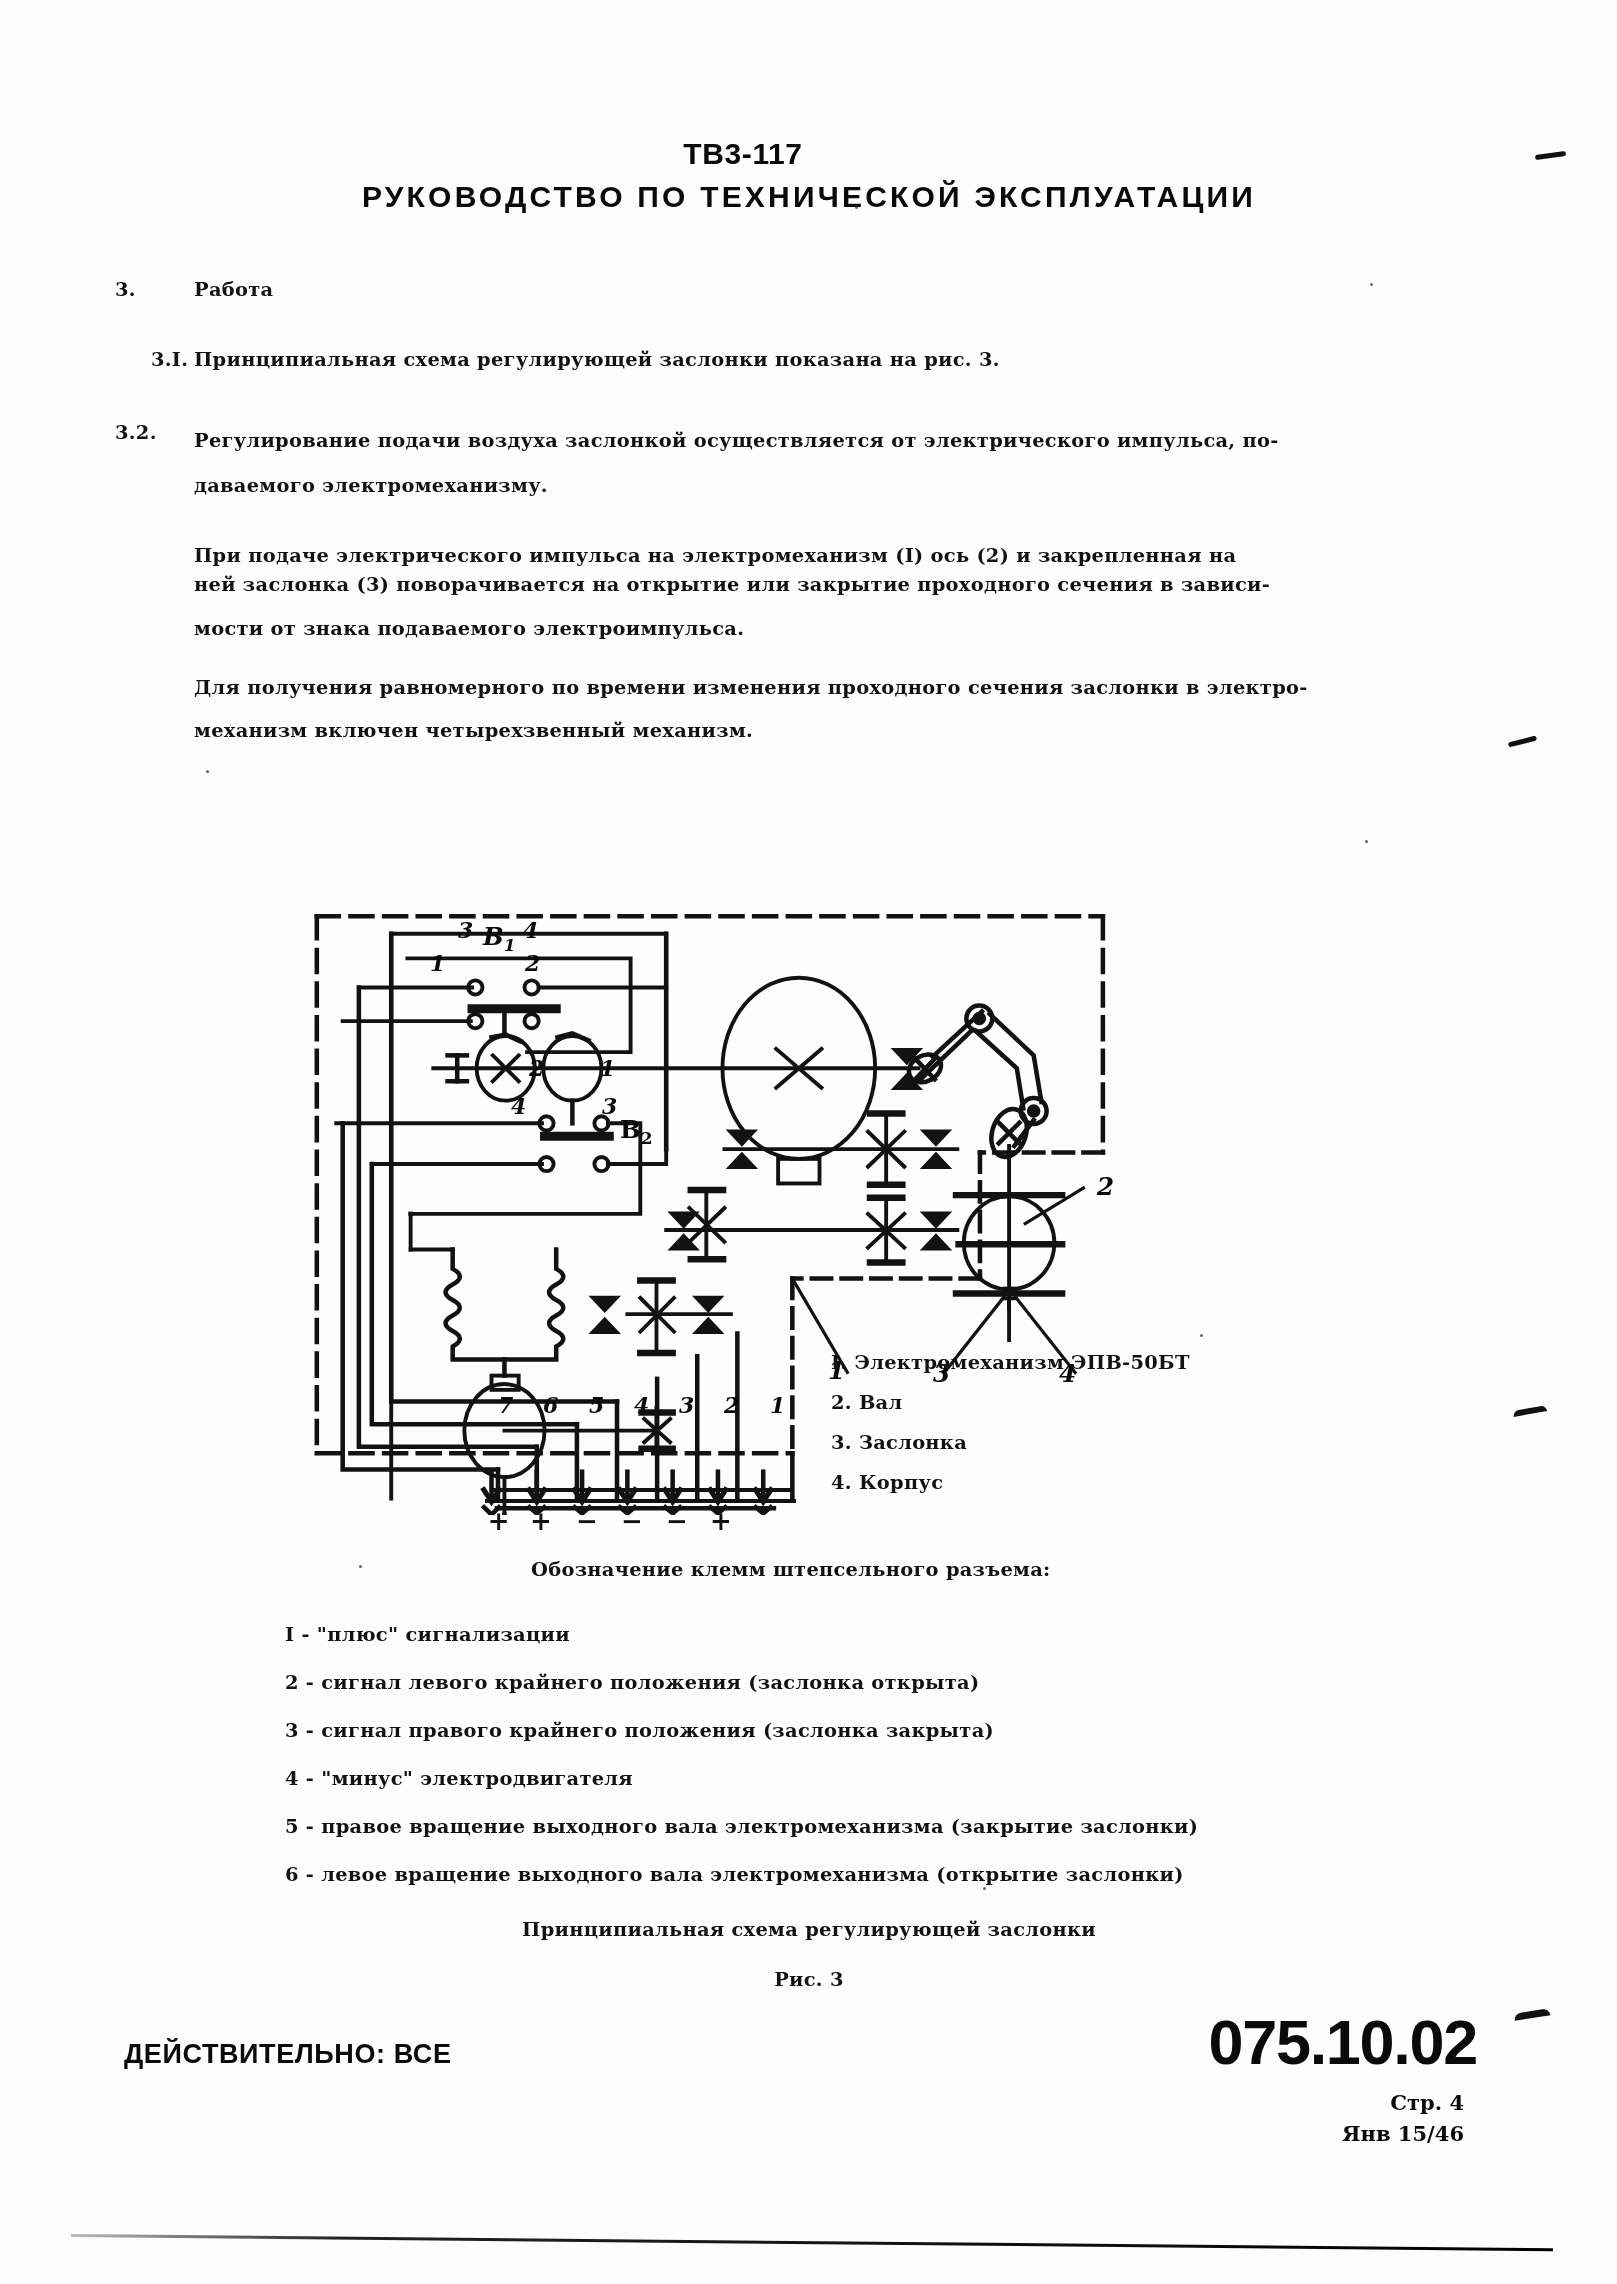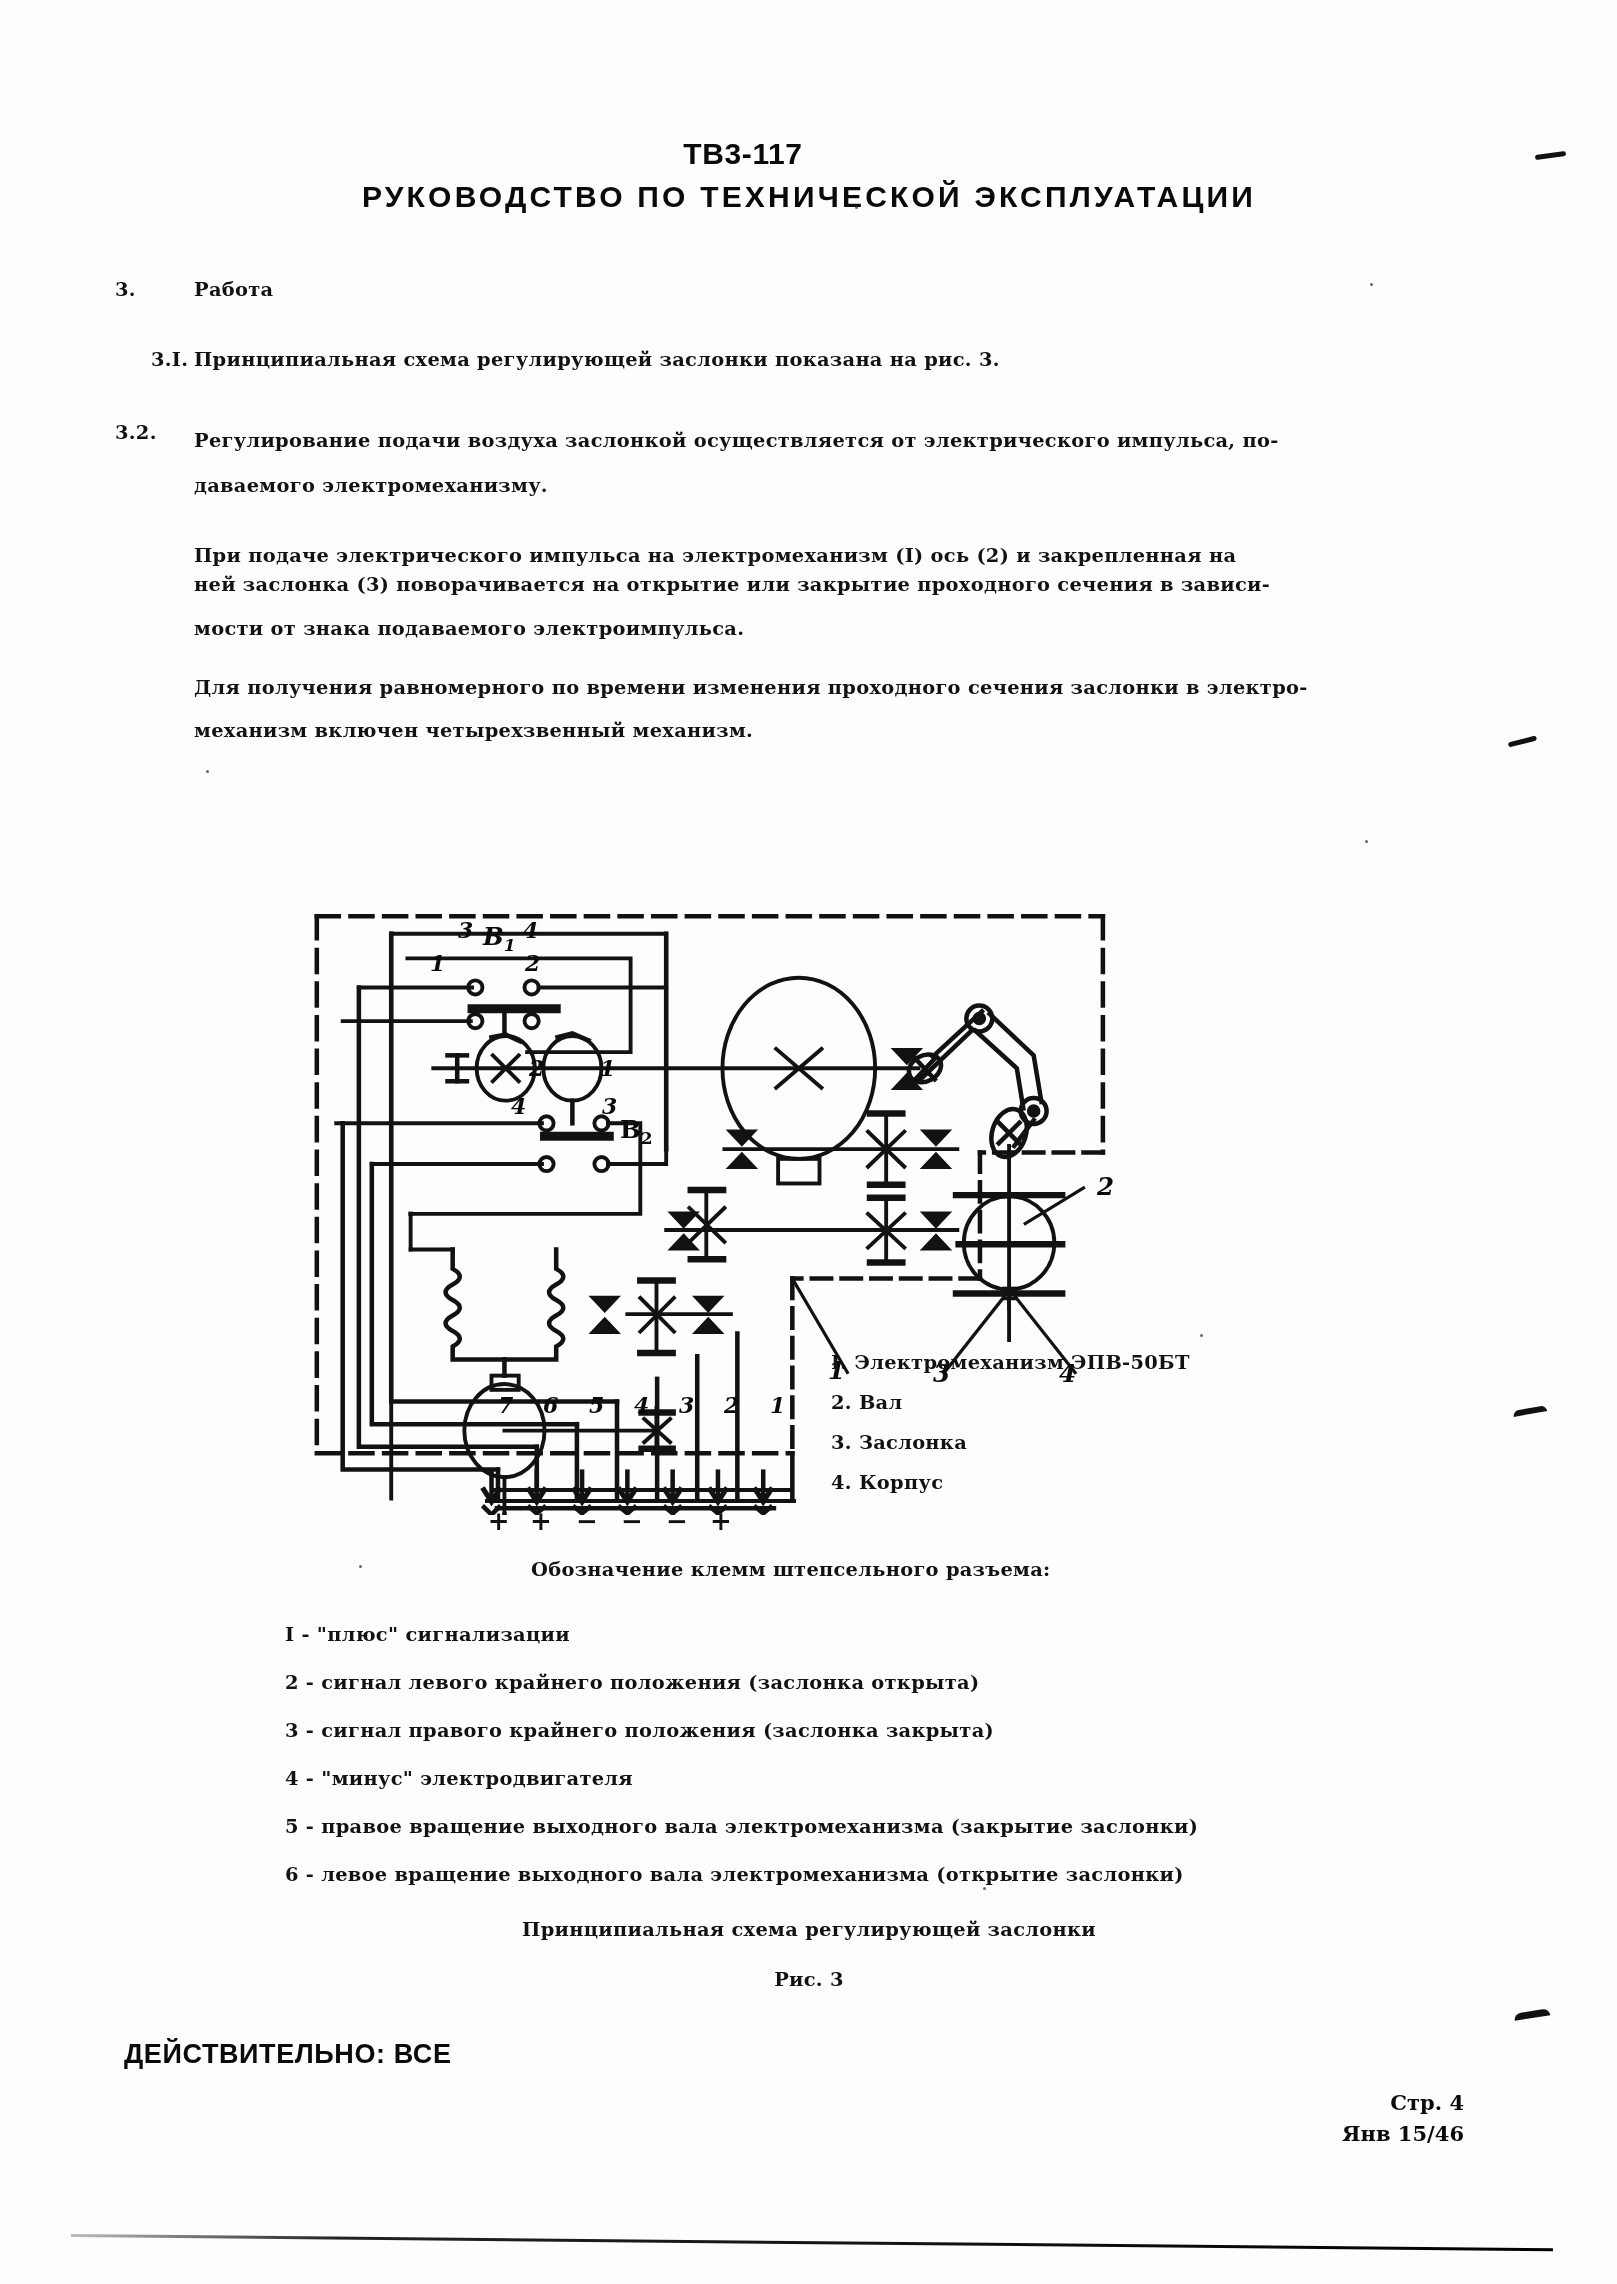--- a/index.html
+++ b/index.html
@@ -446,20 +446,21 @@
     <div class="li">3 - сигнал правого крайнего положения (заслонка закрыта)</div>
     <div class="li">4 - "минус" электродвигателя</div>
     <div class="li">5 - правое вращение выходного вала электромеханизма (закрытие заслонки)</div>
     <div class="li">6 - левое вращение выходного вала электромеханизма (открытие заслонки)</div>
   </div>
 
   <div class="abs tw" id="fig-caption">Принципиальная схема регулирующей заслонки</div>
   <div class="abs tw" id="fig-number">Рис. 3</div>
 
   <div class="abs" id="footer-validity">ДЕЙСТВИТЕЛЬНО: ВСЕ</div>
+  <div class="abs" id="footer-docnum">075.10.02</div>
   <div class="abs" id="footer-page">Стр. 4</div>
   <div class="abs" id="footer-date">Янв 15/46</div>
 
   <div class="abs" style="left:1535px;top:153px;width:31px;height:4.5px;background:#111;border-radius:2.6px;transform:rotate(-8deg);"></div>
   <div class="abs" style="left:1508px;top:739px;width:28.5px;height:5.2px;background:#111;border-radius:2.6px;transform:rotate(-14deg);"></div>
   <div class="abs" style="left:1513px;top:1408px;width:34px;height:5.8px;background:#111;border-radius:19.4px 19.4px 0 0;transform:rotate(-10deg);"></div>
   <div class="abs" style="left:1514px;top:2011px;width:36px;height:6.5px;background:#111;border-radius:19.4px 19.4px 0 0;transform:rotate(-9deg);"></div>
 
   <div class="speck" style="left:855px;top:206px;width:3.2px;height:3.2px;"></div>
   <div class="speck" style="left:1370px;top:283px;width:3.2px;height:3.2px;"></div>

